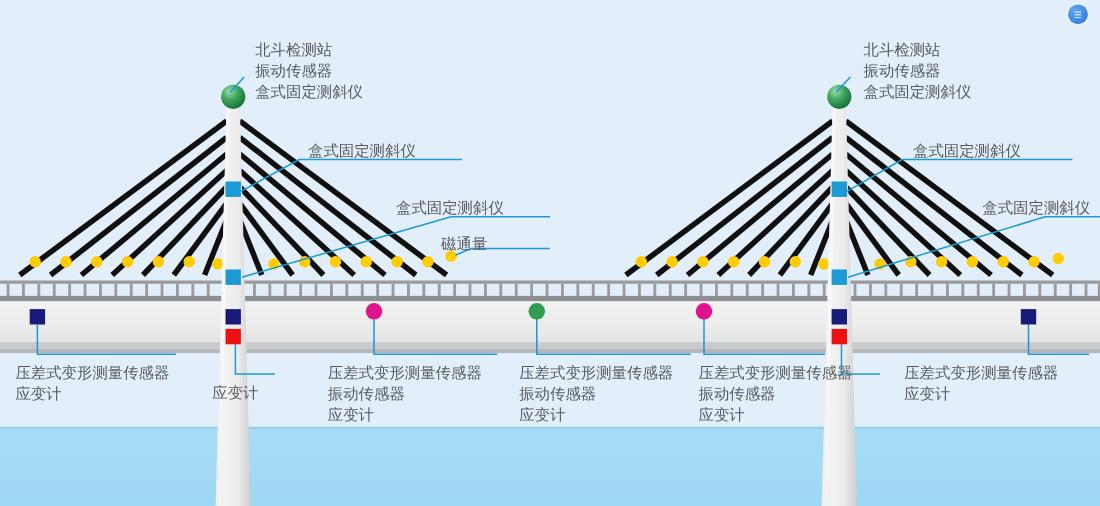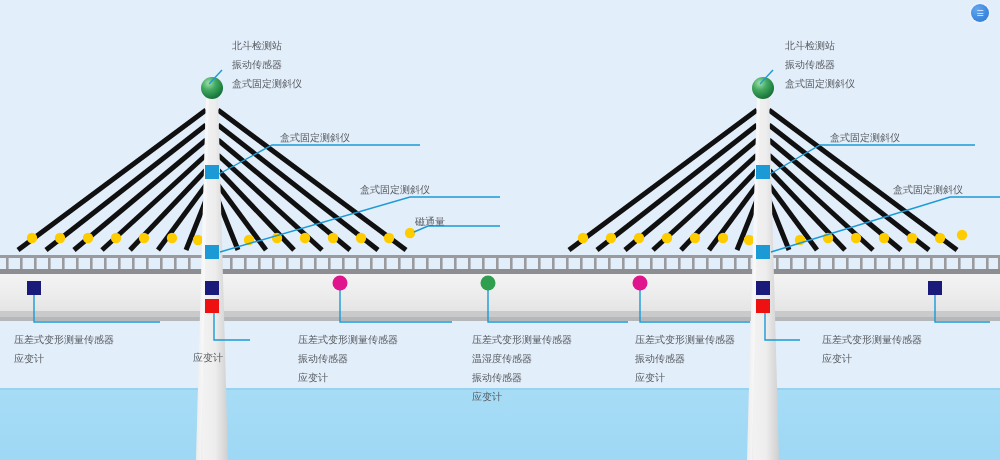--- a/index.html
+++ b/index.html
@@ -7,21 +7,21 @@
     width:1000px;height:460px;overflow:hidden;
     font-family:"Liberation Sans","DejaVu Sans",sans-serif;
     background:#e3eefb;
     position:relative;
   }
   #stage{position:absolute;inset:0;width:1000px;height:460px;}
   #svgroot{position:absolute;left:0;top:0;width:1000px;height:460px;display:block;}
 
   .lbl{
     position:absolute;
-    font-size:10px;
+    font-size:14px;
     line-height:19px;
     color:#555a5e;
     white-space:nowrap;
     letter-spacing:0px;
   }
   .lbl div{display:block;}
 
   #badge{
     position:absolute;left:971px;top:4px;width:18px;height:18px;
     border-radius:50%;
@@ -291,42 +291,41 @@
   </div>
 
   <div class="lbl" style="left:280px;top:128px;">
     <div>盒式固定测斜仪</div>
   </div>
 
   <div class="lbl" style="left:360px;top:180px;">
     <div>盒式固定测斜仪</div>
   </div>
 
-  <div class="lbl" style="left:415px;top:212px;">
+  <div class="lbl" style="left:401px;top:212px;">
     <div>磁通量</div>
   </div>
 
   <div class="lbl" style="left:14px;top:330px;">
     <div>压差式变形测量传感器</div>
     <div>应变计</div>
   </div>
 
   <div class="lbl" style="left:193px;top:348px;">
     <div>应变计</div>
   </div>
 
   <div class="lbl" style="left:298px;top:330px;">
     <div>压差式变形测量传感器</div>
     <div>振动传感器</div>
     <div>应变计</div>
   </div>
 
   <div class="lbl" style="left:472px;top:330px;">
     <div>压差式变形测量传感器</div>
-    <div>温湿度传感器</div>
     <div>振动传感器</div>
     <div>应变计</div>
   </div>
 
   <div class="lbl" style="left:635px;top:330px;">
     <div>压差式变形测量传感器</div>
     <div>振动传感器</div>
     <div>应变计</div>
   </div>
 

